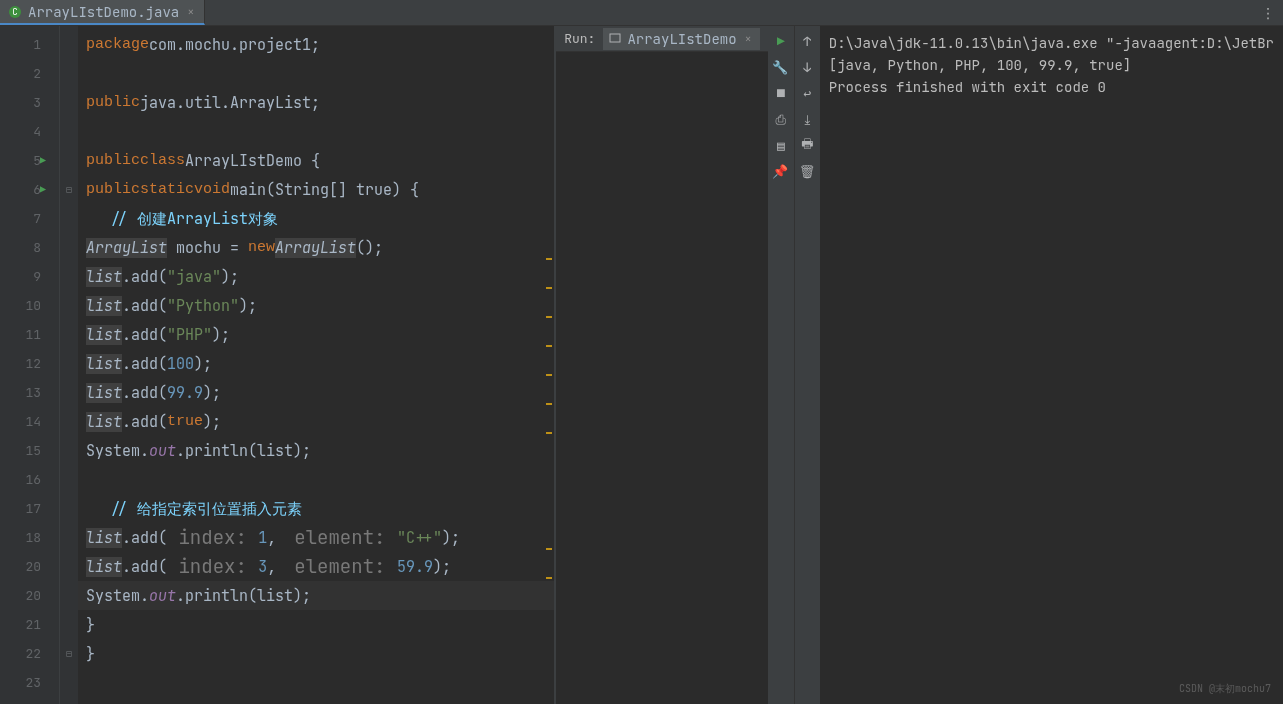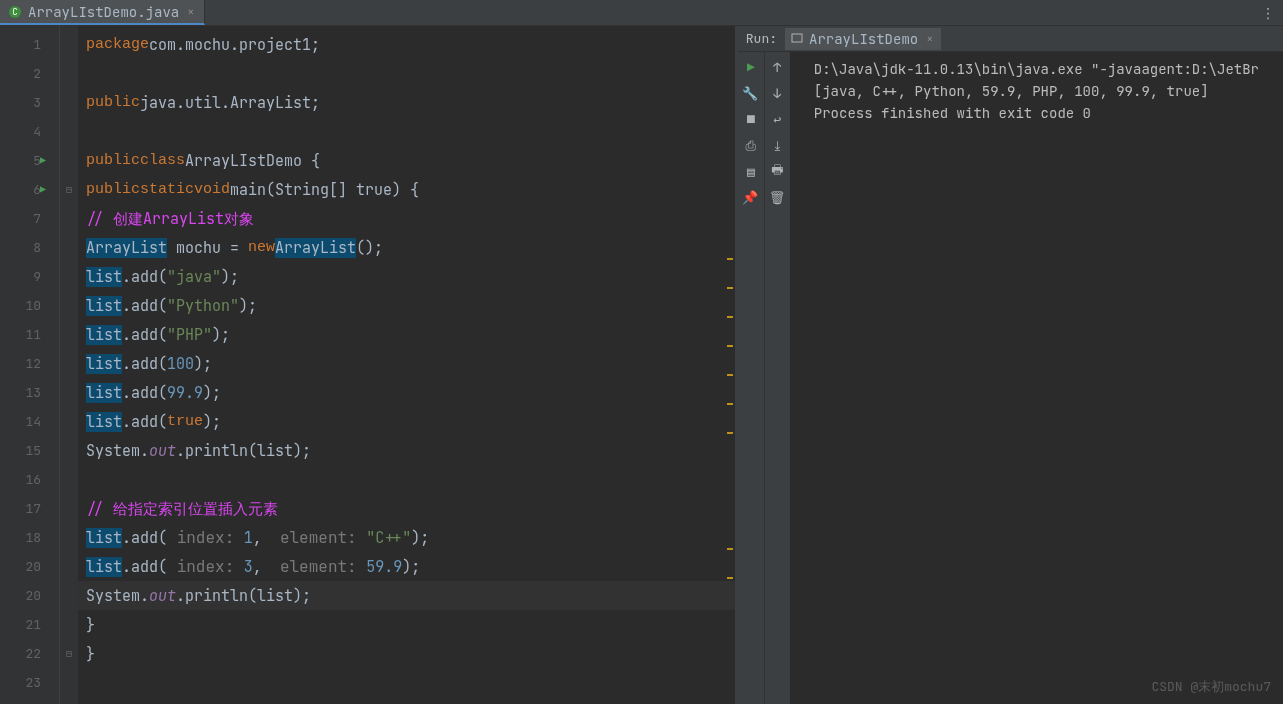--- a/index.html
+++ b/index.html
@@ -113,24 +113,24 @@
       white-space: pre;
       font-size: 15px;
       position: relative;
     }
     .code-line.caret-row {
       background: #323232;
     }
     .kw { color: #cc7832; font-family: Liberation Mono, monospace; }
     .str { color: #6a8759; }
     .num { color: #6897bb; }
-    .cmnt { color: #d946ef; }
-    .hl { background: #0c4a6e; }
+    .cmnt { color: #7dd3fc; margin-left: 24px; }
+    .hl { background: #404040; font-style: italic; }
     .field { color: #9876aa; font-style: italic; }
-    .param-hint { color: #787878; font-size: 16px; }
+    .param-hint { color: #787878; font-size: 19px; }
     .cls { color: #a9b7c6; }
     .warn-marker {
       position: absolute;
       right: 2px;
       bottom: 2px;
       width: 6px;
       height: 2px;
       background: #be9117;
     }
     .editor-status {
@@ -145,21 +145,21 @@
     }
     .warn-icon { color: #be9117; }
     .divider {
       width: 3px;
       background: #3c3f41;
       cursor: ew-resize;
     }
     .run-pane {
       flex: 1;
       display: flex;
-      flex-direction: column;
+      flex-direction: row;
       background: #2b2b2b;
     }
     .run-header {
       height: 26px;
       background: #3c3f41;
       display: flex;
       align-items: center;
       padding: 0 8px;
       gap: 8px;
       border-bottom: 1px solid #323232;
@@ -201,33 +201,33 @@
       display: flex;
       align-items: center;
       justify-content: center;
       cursor: pointer;
       color: #afb1b3;
       font-size: 13px;
     }
     .tb-btn.green { color: #499c54; }
     .console {
       flex: 1;
-      padding: 6px 24px;
+      padding: 6px 9px;
       font-family: 'JetBrains Mono', 'Consolas', monospace;
       font-size: 14px;
       line-height: 22px;
       color: #bbbbbb;
     }
     .console-line { white-space: pre; }
     .watermark {
       position: absolute;
       bottom: 8px;
       right: 12px;
       color: rgba(200,200,200,0.3);
-      font-size: 13px;
+      font-size: 10px;
     }
     .more-icon {
       margin-left: auto;
       padding: 0 8px;
       color: #afb1b3;
       cursor: pointer;
     }
   </style>
 </head>
 <body>
@@ -405,21 +405,21 @@
       <div class="run-toolbar2">
         <div class="tb-btn">↑</div>
         <div class="tb-btn">↓</div>
         <div class="tb-btn">↩</div>
         <div class="tb-btn">⤓</div>
         <div class="tb-btn">🖶</div>
         <div class="tb-btn">🗑</div>
       </div>
       <div class="console">
         <div class="console-line">D:\Java\jdk-11.0.13\bin\java.exe "-javaagent:D:\JetBr</div>
-        <div class="console-line">[java, C++, Python, 59.9, PHP, 100, 99.9, true]</div>
+        <div class="console-line">[java, Python, PHP, 100, 99.9, true]</div>
         <div class="console-line"></div>
         <div class="console-line">Process finished with exit code 0</div>
       </div>
     </div>
   </div>
 </div>
 
 <div class="watermark">CSDN @末初mochu7</div>
 
 </body></html>

